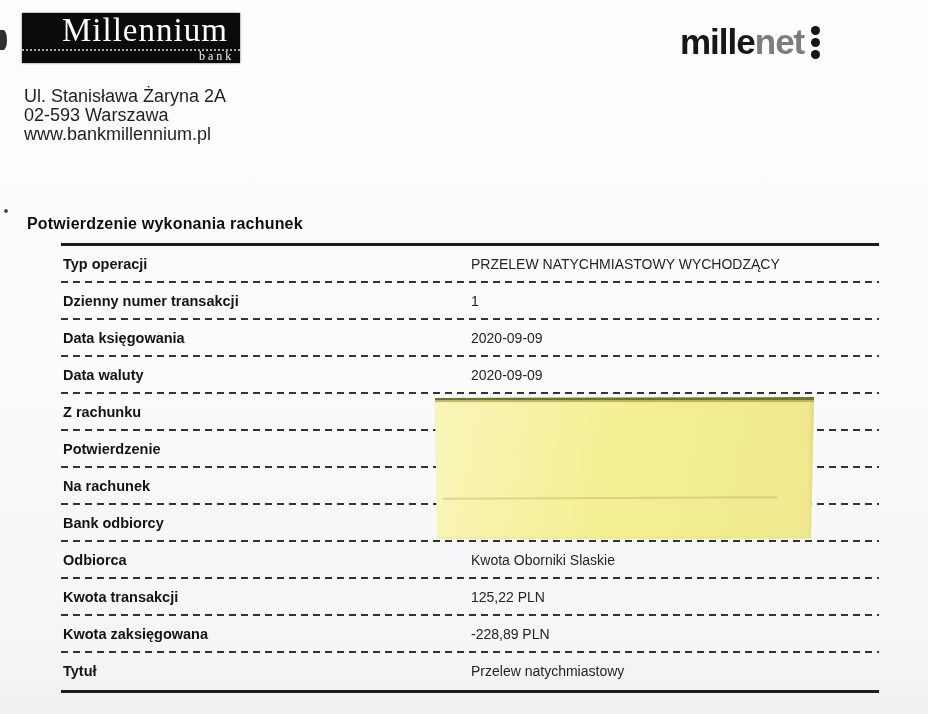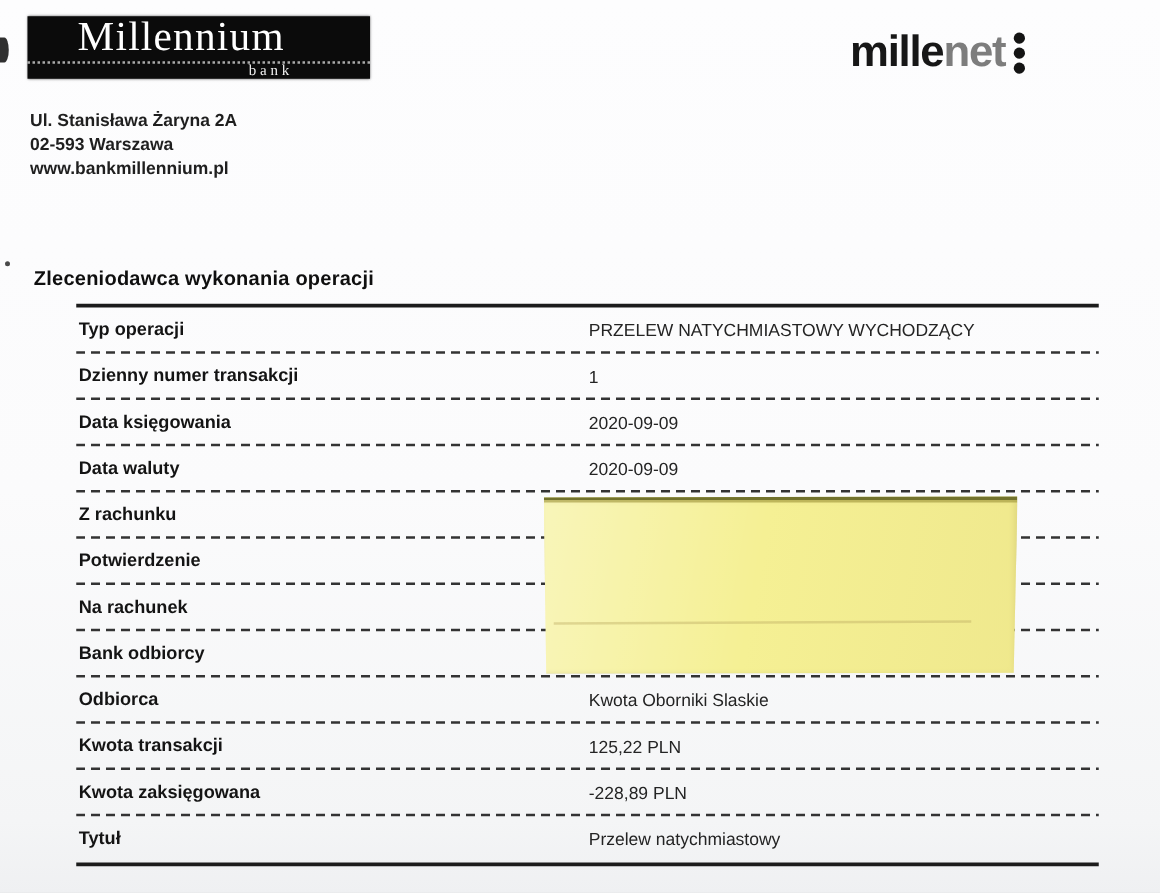--- a/index.html
+++ b/index.html
@@ -7,21 +7,21 @@
     position:relative;
     width:928px;height:714px;
     margin:0 auto;
     background:linear-gradient(180deg,#fdfdfe 0%,#fbfbfc 55%,#f4f5f6 92%,#eff0f2 100%);
     overflow:hidden;
     font-family:"Liberation Sans", sans-serif;
     color:#1b1b1b;
   }
   
   .logo-box{
-    position:absolute;left:22px;top:13px;width:274px;height:50px;
+    position:absolute;left:22px;top:13px;width:218px;height:50px;
     background:#0b0b0b;
     box-shadow:0 0 2px rgba(0,0,0,.6);
   }
   .logo-name{
     position:absolute;left:40px;top:-1px;
     font-family:"Liberation Serif", serif;
     font-size:33px;font-weight:400;color:#ffffff;
     letter-spacing:1px;white-space:nowrap;
   }
   .logo-dotline{
@@ -39,21 +39,21 @@
     display:flex;align-items:flex-end;
     line-height:1;white-space:nowrap;
   }
   .millenet .part-bold{font-size:35px;font-weight:800;color:#171717;letter-spacing:-1px;}
   .millenet .part-gray{font-size:35px;font-weight:700;color:#7d7d7d;letter-spacing:-1px;}
   .millenet-dots{display:flex;flex-direction:column;gap:3px;margin-left:7px;margin-top:4px;}
   .millenet-dots i{display:block;width:9px;height:9px;border-radius:50%;background:#141414;}
   
   .address{
     position:absolute;left:24px;top:87px;
-    font-size:14px;line-height:19px;color:#1f1f1f;font-weight:bold;
+    font-size:18px;line-height:19px;color:#1f1f1f;
   }
   
   .doc-title{
     position:absolute;left:27px;top:215px;
     font-size:16px;font-weight:bold;color:#0f0f0f;letter-spacing:.2px;
   }
   
   .table{
     position:absolute;left:25px;top:243px;width:818px;
     border-top:3px solid #1c1c1c;
@@ -117,21 +117,21 @@
         <i></i>
       </span>
   </div>
 
   <div class="address">
     <div>Ul. Stanisława Żaryna 2A</div>
     <div>02-593 Warszawa</div>
     <div>www.bankmillennium.pl</div>
   </div>
 
-  <div class="doc-title">Zleceniodawca wykonania operacji</div>
+  <div class="doc-title">Potwierdzenie wykonania rachunek</div>
 
   <div class="table">
     <div class="row">
       <span class="label">Typ operacji</span>
       <span class="value">PRZELEW NATYCHMIASTOWY WYCHODZĄCY</span>
     </div>
     <div class="row">
       <span class="label">Dzienny numer transakcji</span>
       <span class="value">1</span>
     </div>

